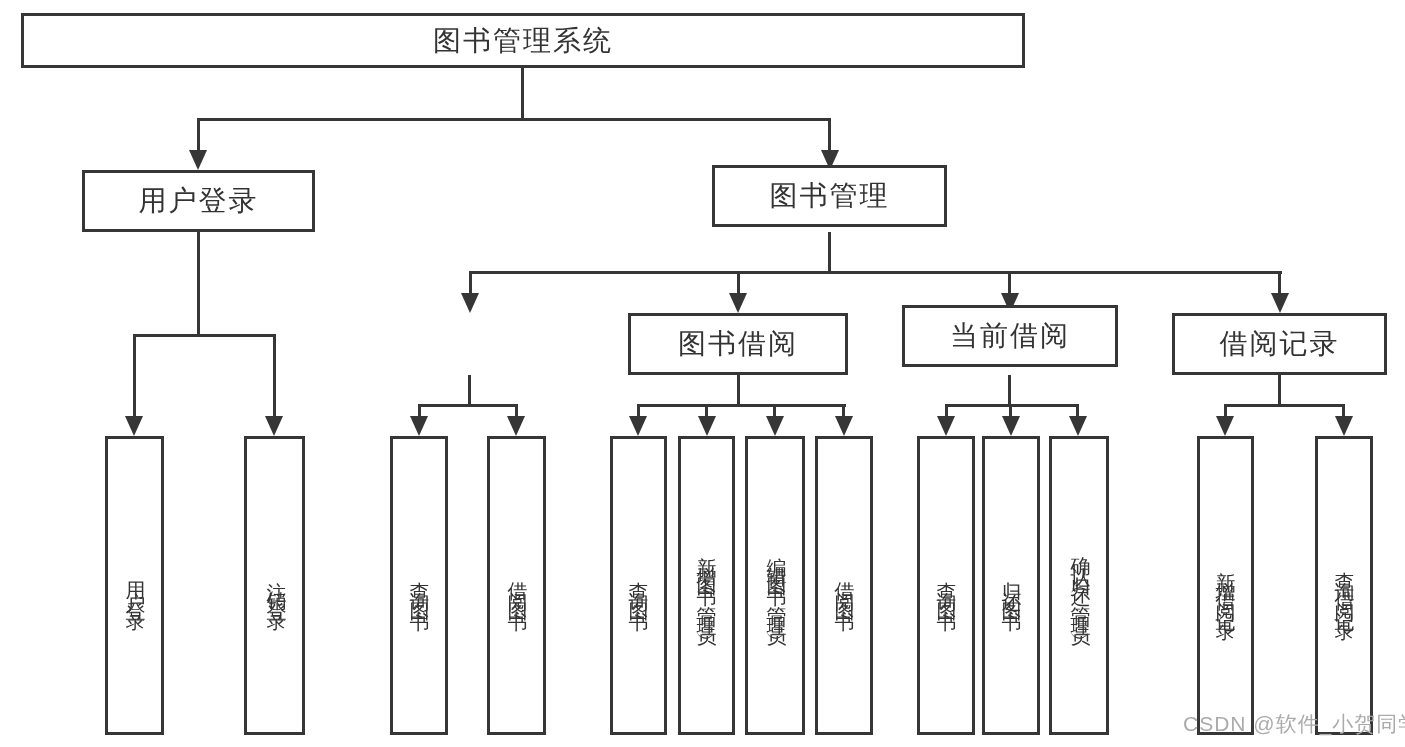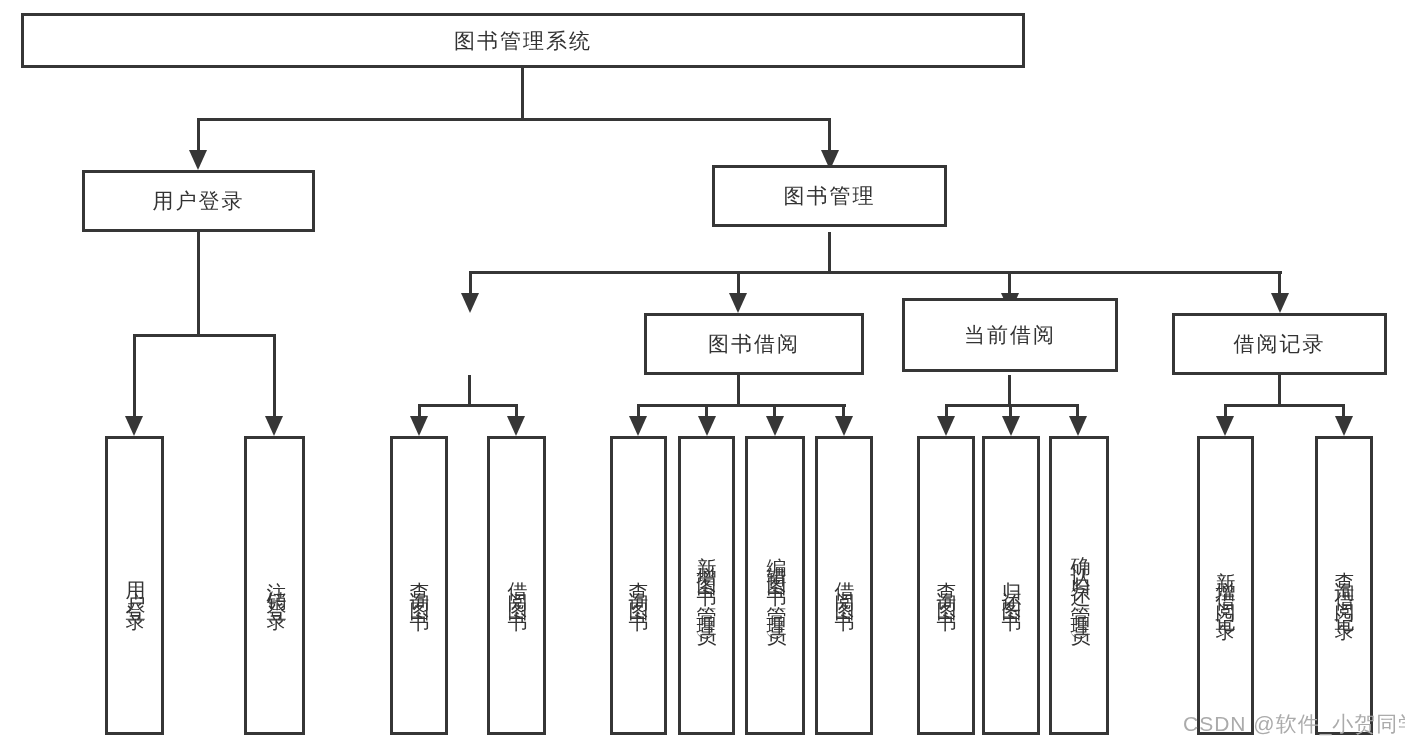--- a/index.html
+++ b/index.html
@@ -12,21 +12,21 @@
   }
   .box {
     position:absolute;
     box-sizing:border-box;
     border:3px solid var(--line,#363636);
     background:#ffffff;
     color:var(--text,#333333);
   }
   .hbox {
     display:flex; align-items:center; justify-content:center;
-    font-size:21px; letter-spacing:2px; font-weight:500;
+    font-size:28px; letter-spacing:2px; font-weight:500;
   }
   .vbox {
     writing-mode:vertical-rl;
     text-align:center;
     font-size:20px;
     letter-spacing:10px;
     font-weight:500;
     line-height:50px;
     padding-left:1px;
   }
@@ -82,24 +82,24 @@
   <div class="hl" style="left:469px;top:271px;width:813px;"></div>
   <div class="vl" style="left:469px;top:271px;height:25px;"></div>
   <div class="vl" style="left:737px;top:271px;height:25px;"></div>
   <div class="vl" style="left:1008px;top:271px;height:25px;"></div>
   <div class="vl" style="left:1278px;top:271px;height:25px;"></div>
   <div class="arrow" style="left:461px;top:293px;"></div>
   <div class="arrow" style="left:729px;top:293px;"></div>
   <div class="arrow" style="left:1001px;top:293px;"></div>
   <div class="arrow" style="left:1271px;top:293px;"></div>
 
-  <div class="box hbox" style="left:628px;top:313px;width:220px;height:62px;margin-left:16px;">
+  <div class="box hbox" style="left:628px;top:313px;width:220px;height:62px;">
     <span>图书借阅</span>
   </div>
-  <div class="box hbox" style="left:902px;top:298px;width:216px;height:74px;">
+  <div class="box hbox" style="left:902px;top:305px;width:216px;height:62px;">
     <span>当前借阅</span>
   </div>
   <div class="box hbox" style="left:1172px;top:313px;width:215px;height:62px;">
     <span>借阅记录</span>
   </div>
 
   <div class="vl" style="left:468px;top:375px;height:32px;"></div>
   <div class="hl" style="left:418px;top:404px;width:100px;"></div>
   <div class="vl" style="left:418px;top:404px;height:14px;"></div>
   <div class="vl" style="left:515px;top:404px;height:14px;"></div>

